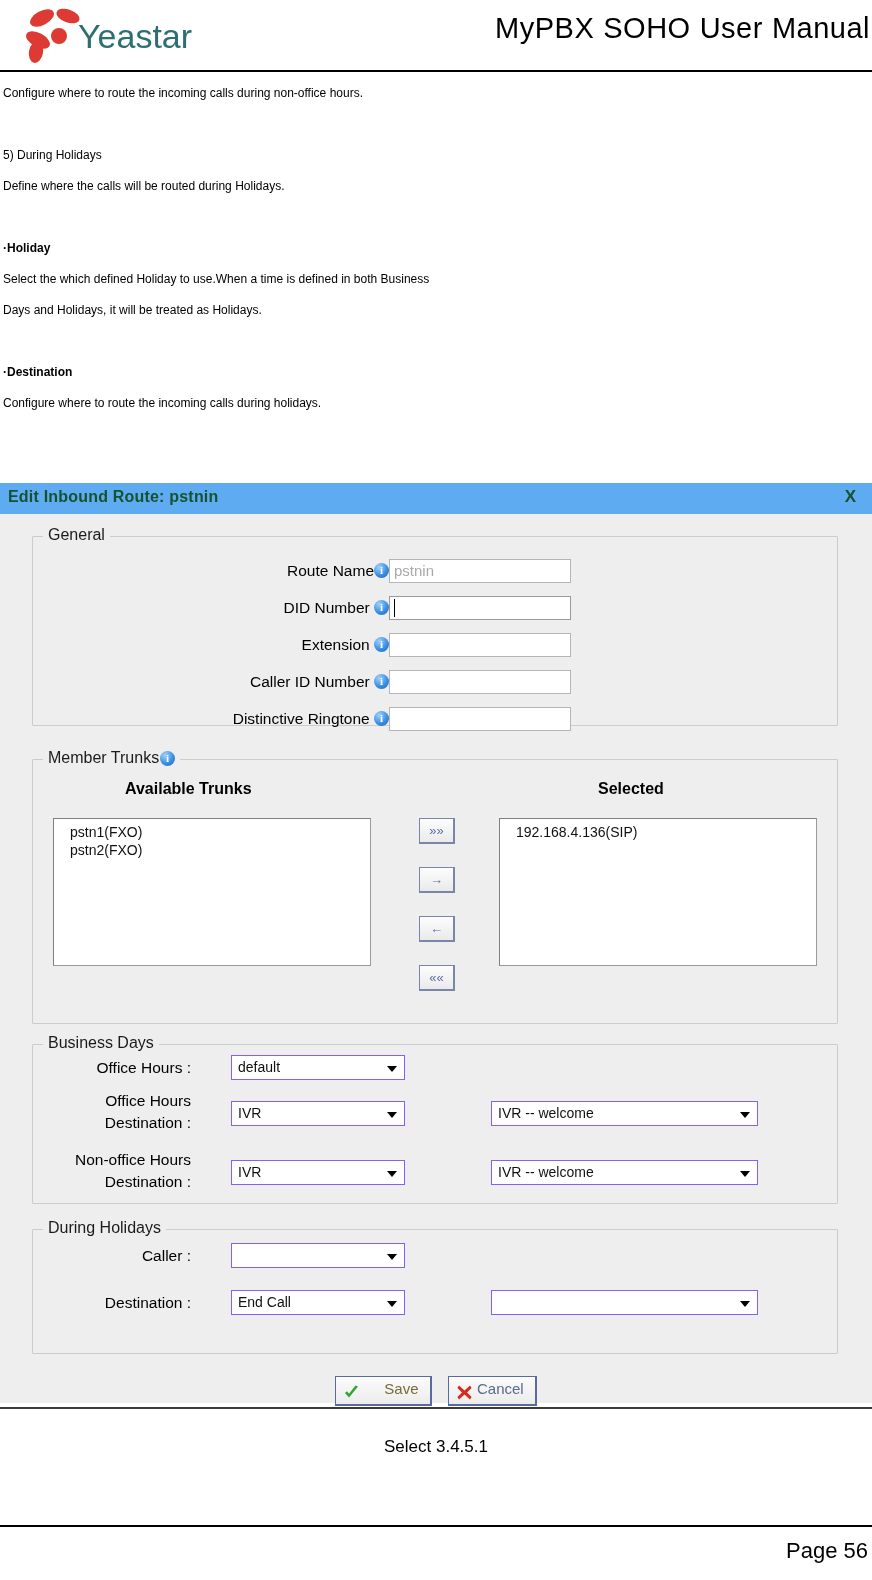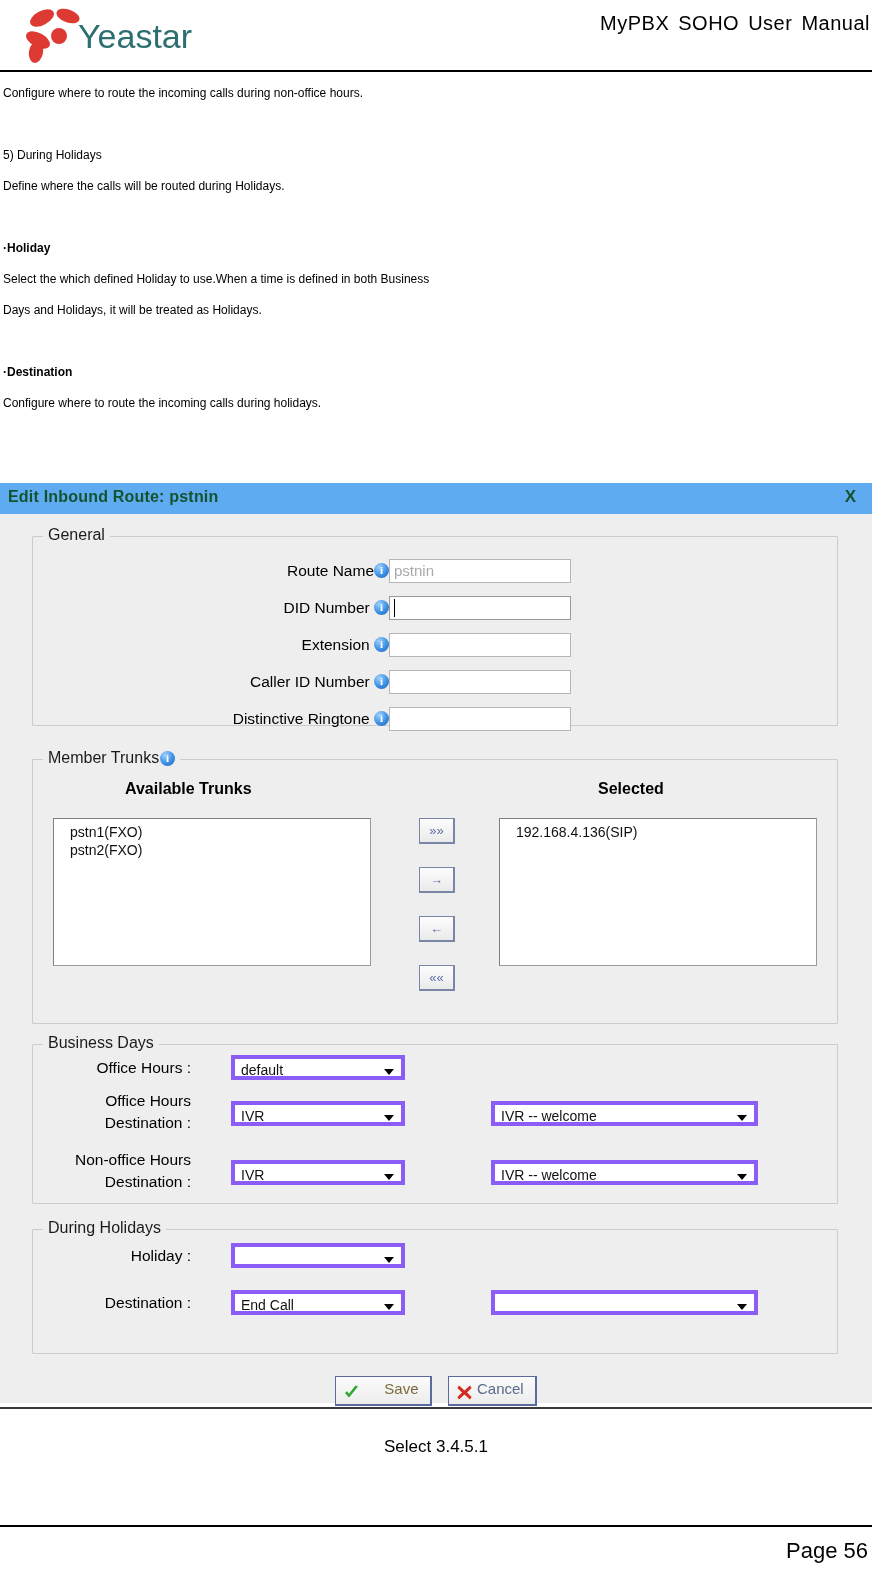--- a/index.html
+++ b/index.html
@@ -25,21 +25,21 @@
   }
   .logo {
     position: absolute;
     left: 14px; top: 2px;
     width: 180px; height: 62px;
   }
   .logo svg { display: block; }
   .manual-title {
     position: absolute;
     right: 2px; top: 12px;
-    font-size: 20px;
+    font-size: 29px;
     letter-spacing: 0.5px;
     white-space: nowrap;
     font-family: "Liberation Sans", sans-serif;
     text-align: center;
   }
   .manual-title span { margin-left: 9px; }
   .manual-title span:first-child { margin-left: 0; }
   .header-rule {
     position: absolute;
     left: 0; top: 70px;
@@ -231,21 +231,21 @@
   .sel-label {
     position: absolute;
     font-size: 15.5px;
     text-align: right;
     line-height: 22px;
     white-space: pre-line;
   }
   .sel {
     position: absolute;
     height: 25px;
-    border: 4px solid #8b5cf6;
+    border: 1px solid #8b5cf6;
     background: #ffffff;
     box-sizing: border-box;
     font-size: 14px;
     color: #111;
     padding: 0 22px 0 6px;
     line-height: 23px;
     white-space: nowrap;
     overflow: hidden;
     cursor: pointer;
   }
@@ -438,21 +438,21 @@
       </div>
       <div class="sel" style="left:458px; top:115px; width:267px;">
         <span>IVR -- welcome</span>
         <span class="arrow"></span>
       </div>
     </div>
 
     <div class="fs" id="fs-holidays">
       <div class="fs-legend">During Holidays</div>
 
-      <div class="sel-label" style="left:10px; top:15px; width:148px;">Holiday :</div>
+      <div class="sel-label" style="left:10px; top:15px; width:148px;">Caller :</div>
       <div class="sel" style="left:198px; top:13px; width:174px;">
         <span></span>
         <span class="arrow"></span>
       </div>
 
       <div class="sel-label" style="left:10px; top:62px; width:148px;">Destination :</div>
       <div class="sel" style="left:198px; top:60px; width:174px;">
         <span>End Call</span>
         <span class="arrow"></span>
       </div>

